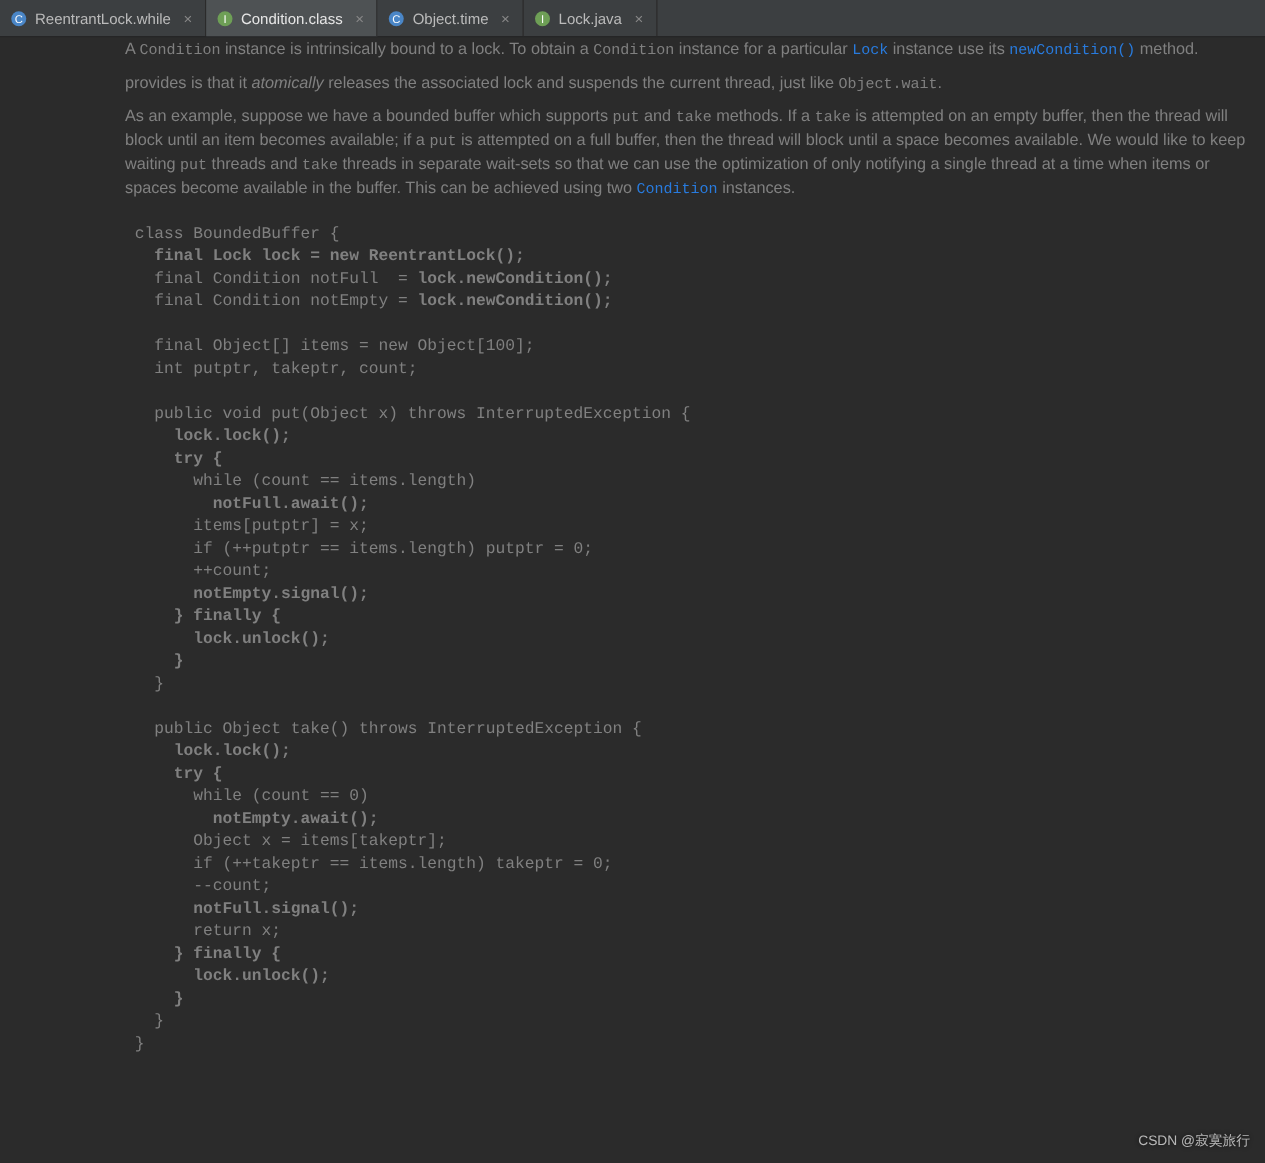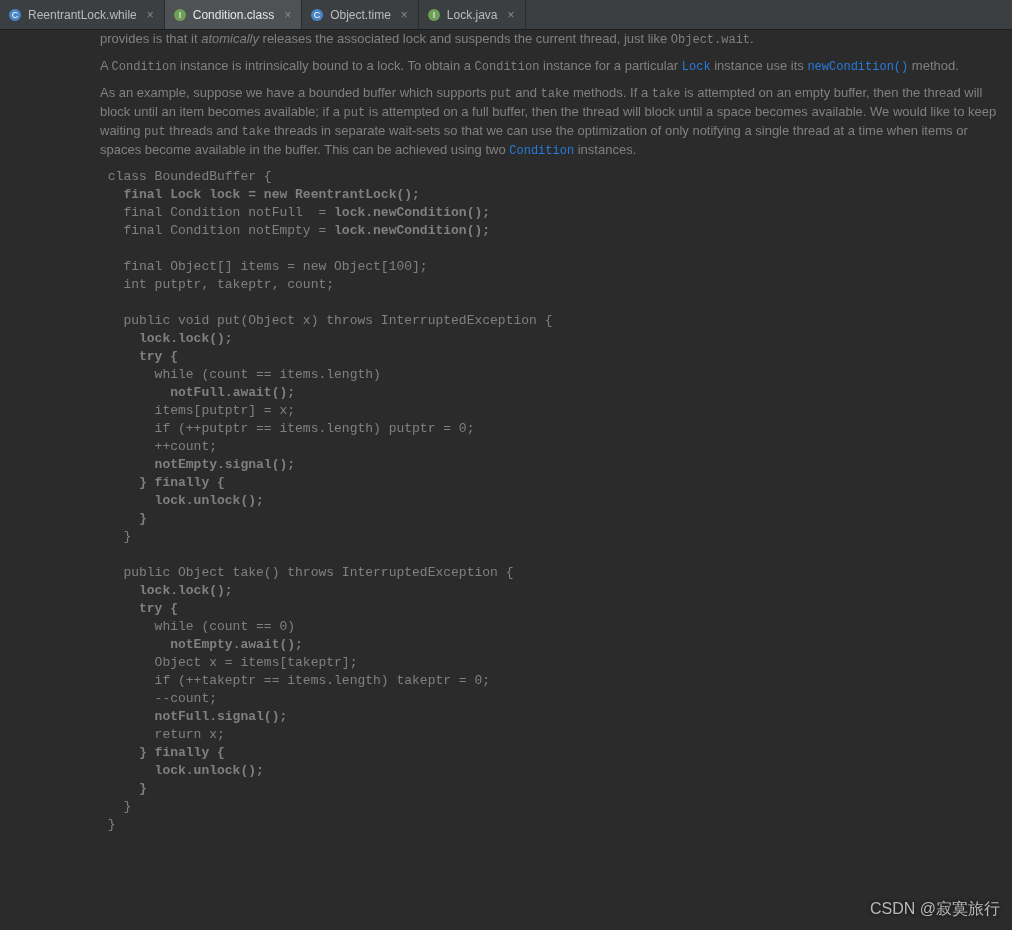--- a/index.html
+++ b/index.html
@@ -9,25 +9,25 @@
   .tab.active { background:#4e5254; color:#e6e6e6; }
   .tab .close { font-size:12px; color:#888; margin-left:4px; }
   .ficon { width:14px; height:14px; display:inline-flex; align-items:center; justify-content:center; }
   .editor { position:absolute; top:30px; bottom:0; left:100px; right:0; overflow:hidden; font-size:13px; line-height:18px; }
   .gutter { position:absolute; top:30px; bottom:0; left:0; width:100px; background:#2b2b2b; }
   .doc { color:#808080; }
   .doc .mono { font-family:"Consolas","Courier New",monospace; font-size:12px; color:#808080; }
   .doc .link { color:#287BDE; }
   a.link { text-decoration:none; }
   .doc .em { font-style:italic; }
-  pre.code { font-family:"Consolas","Courier New",monospace; font-size:13px; line-height:18px; color:#808080; margin-top:8px; }
+  pre.code { font-family:"Consolas","Courier New",monospace; font-size:13px; line-height:18px; color:#808080; margin-top:18px; }
   .b { font-weight:600; }
   .doc-block { padding-right:12px; }
   .doc p { margin-bottom:8px; }
-  .watermark { position:absolute; right:12px; bottom:10px; color:#d0d0d0; font-size:16px; text-shadow:0 0 4px rgba(0,0,0,.8); opacity:.85; pointer-events:none;text-align:center; }
+  .watermark { position:absolute; right:12px; bottom:10px; color:#d0d0d0; font-size:11px; text-shadow:0 0 4px rgba(0,0,0,.8); opacity:.85; pointer-events:none;text-align:center; }
 </style>
 </head>
 <body>
 
 <div class="tabbar">
   <div class="tab">
     <span class="ficon">
         <svg width="14" height="14">
           <circle cx="7" cy="7" r="6" fill="#4A86C7"></circle>
           <text x="7" y="10" text-anchor="middle" font-size="9" fill="#fff" font-family="Arial">C</text>
@@ -66,24 +66,24 @@
     <span>Lock.java</span>
     <span class="close">×</span>
   </div>
 </div>
 
 <div class="gutter"></div>
 
 <div class="editor">
   <div class="doc doc-block">
     <p>
-      <span>provides is that it </span><span class="em">atomically</span><span> releases the associated lock and suspends the current thread, just like </span><span class="mono">Object.wait</span><span>.</span>
+      <span>A </span><span class="mono">Condition</span><span> instance is intrinsically bound to a lock. To obtain a </span><span class="mono">Condition</span><span> instance for a particular </span><a class="link mono">Lock</a><span> instance use its </span><a class="link mono">newCondition()</a><span> method.</span>
     </p>
     <p>
-      <span>A </span><span class="mono">Condition</span><span> instance is intrinsically bound to a lock. To obtain a </span><span class="mono">Condition</span><span> instance for a particular </span><a class="link mono">Lock</a><span> instance use its </span><a class="link mono">newCondition()</a><span> method.</span>
+      <span>provides is that it </span><span class="em">atomically</span><span> releases the associated lock and suspends the current thread, just like </span><span class="mono">Object.wait</span><span>.</span>
     </p>
     <p>
       <span>As an example, suppose we have a bounded buffer which supports </span><span class="mono">put</span><span> and </span><span class="mono">take</span><span> methods. If a </span><span class="mono">take</span><span> is attempted on an empty buffer, then the thread will block until an item becomes available; if a </span><span class="mono">put</span><span> is attempted on a full buffer, then the thread will block until a space becomes available. We would like to keep waiting </span><span class="mono">put</span><span> threads and </span><span class="mono">take</span><span> threads in separate wait-sets so that we can use the optimization of only notifying a single thread at a time when items or spaces become available in the buffer. This can be achieved using two </span><a class="link mono">Condition</a><span> instances.</span>
     </p>
 
 <pre class="code"><span> class BoundedBuffer {</span>
 <span>   </span><span class="b">final Lock lock = new ReentrantLock();</span>
 <span>   final Condition notFull  = </span><span class="b">lock.newCondition();</span>
 <span>   final Condition notEmpty = </span><span class="b">lock.newCondition();</span>
 <span></span>

